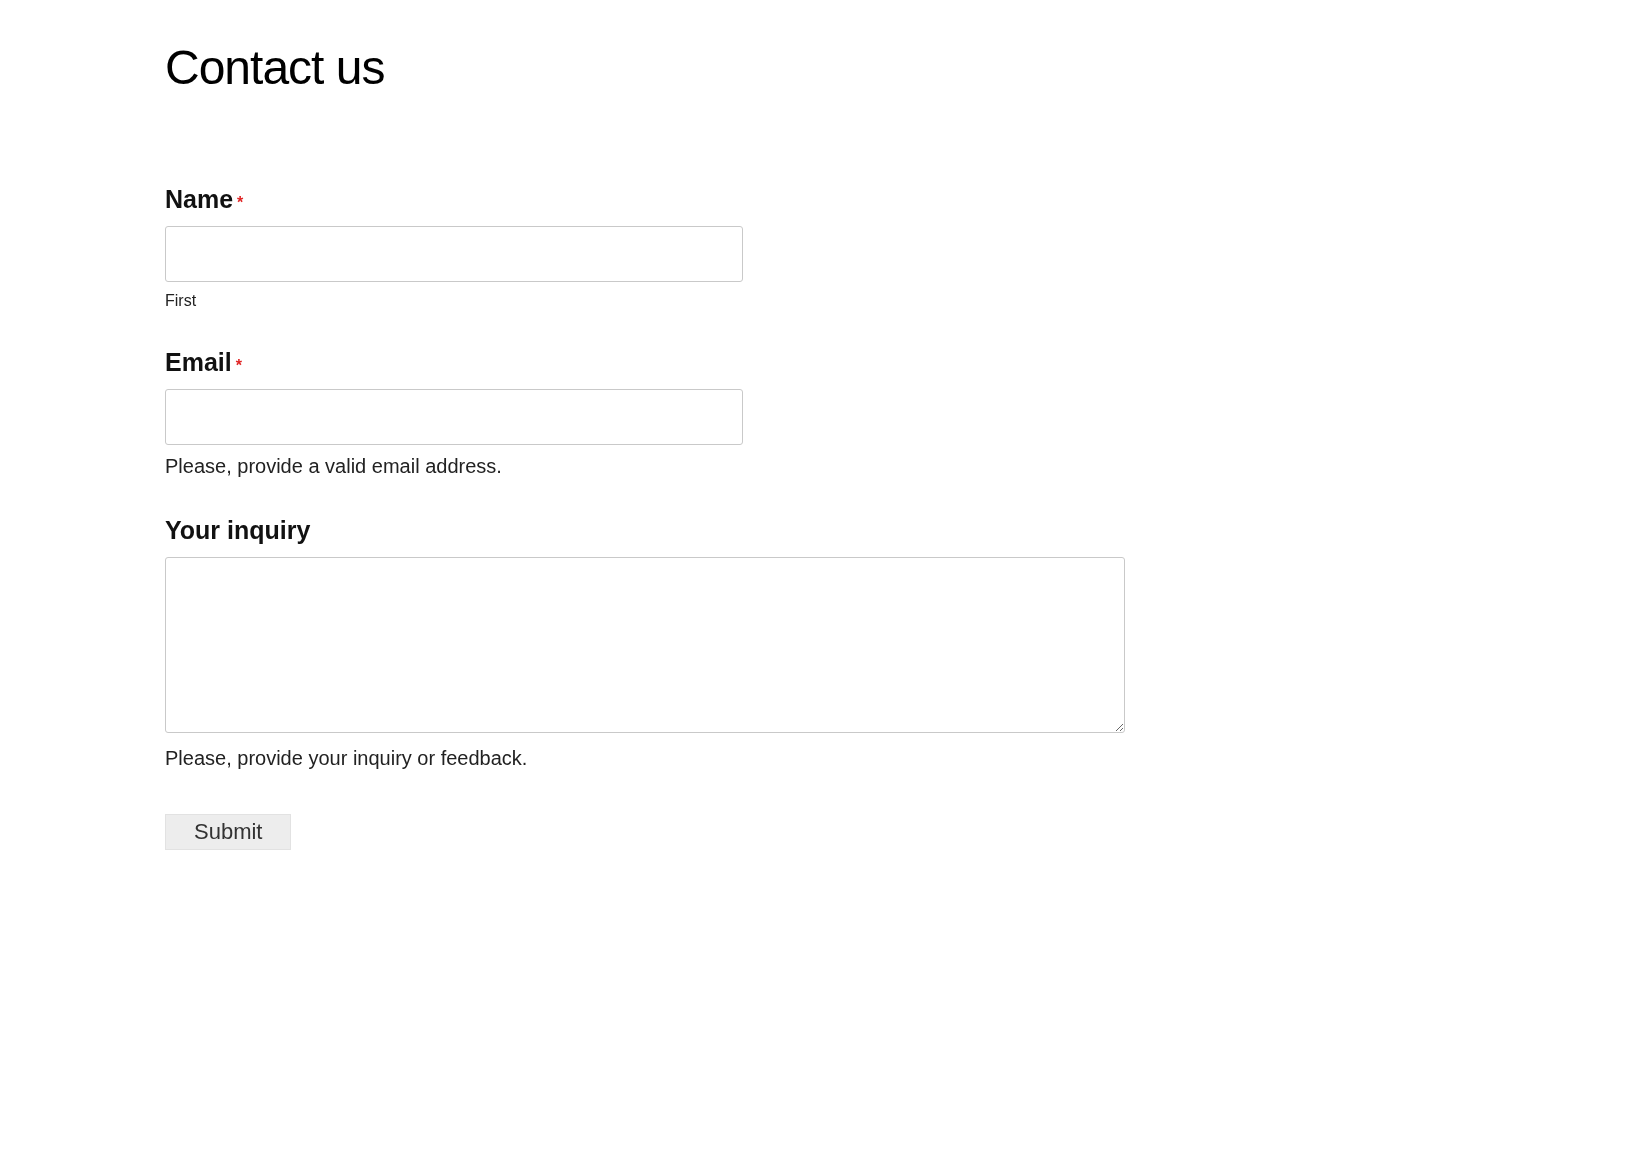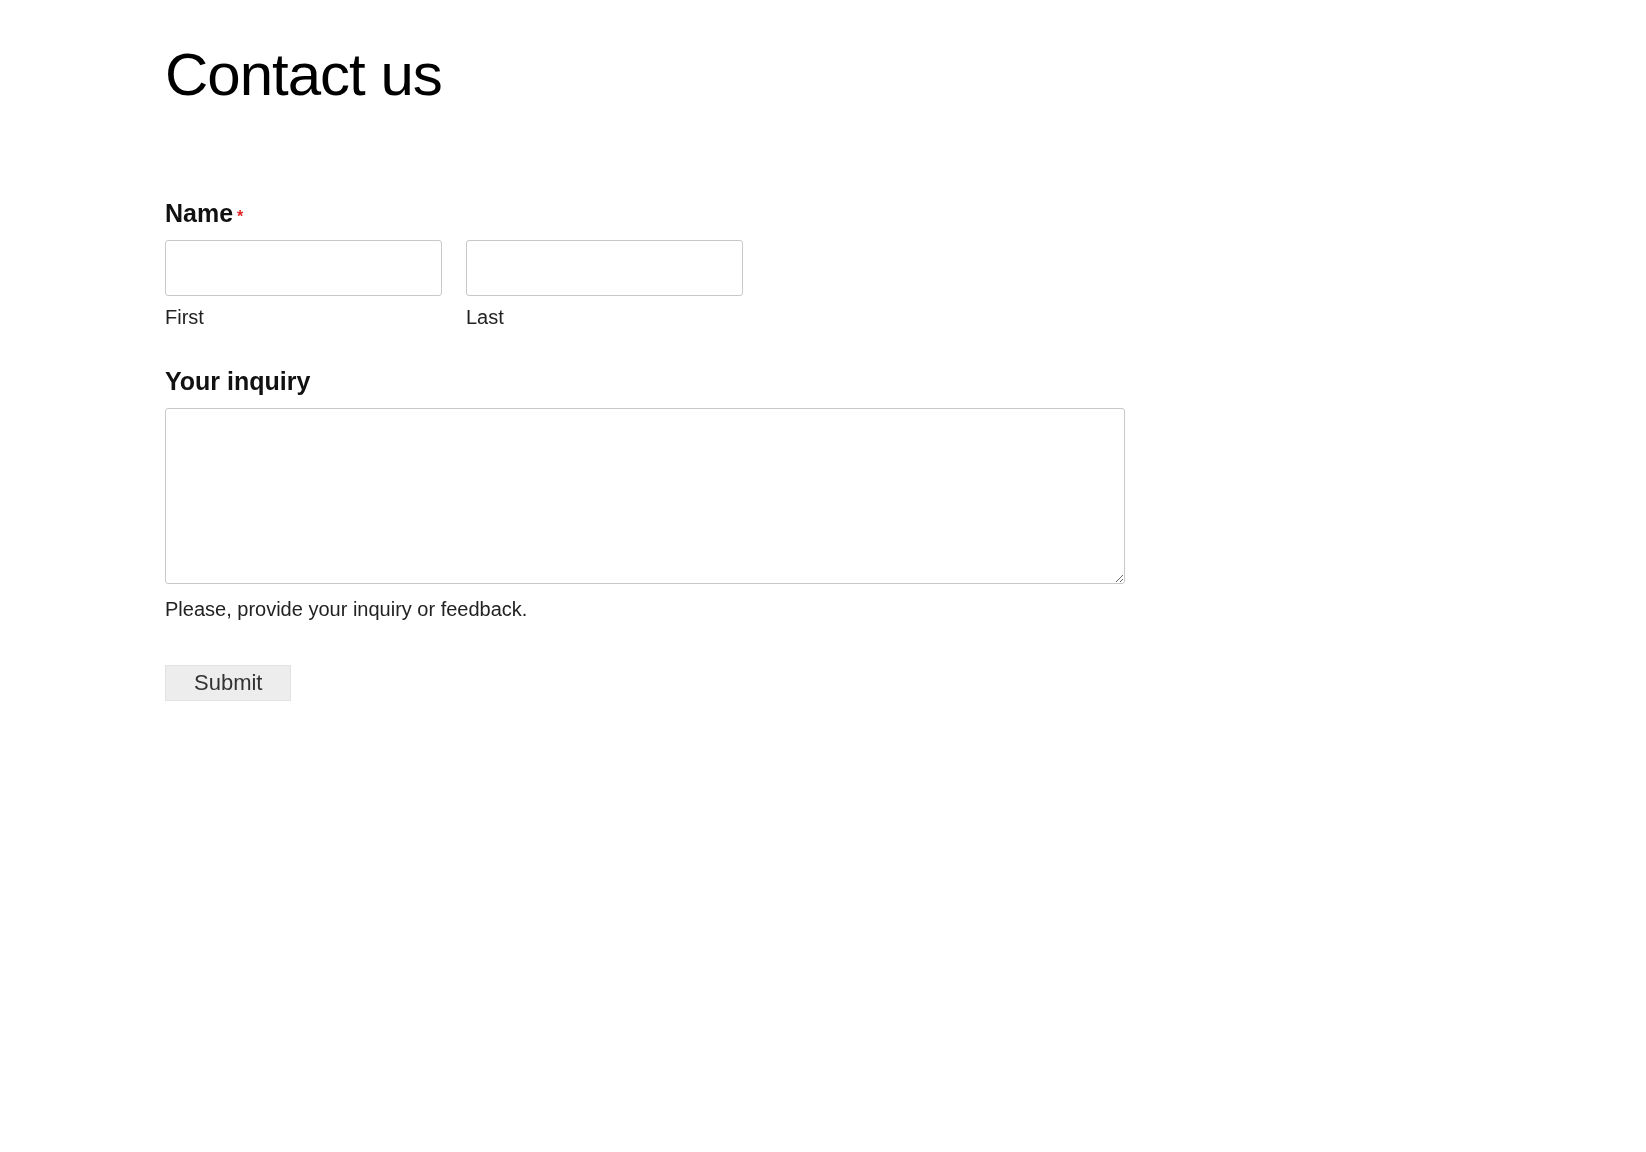--- a/index.html
+++ b/index.html
@@ -9,21 +9,21 @@
     }
     body {
       font-family: -apple-system, BlinkMacSystemFont, "Segoe UI", Helvetica, Arial, sans-serif;
       background: #ffffff;
       color: #1a1a1a;
       width: 1646px;
       height: 1152px;
       padding: 40px 165px;
     }
     h1 {
-      font-size: 60px;
+      font-size: 48px;
       font-weight: 400;
       letter-spacing: -1px;
       color: #000;
       margin-bottom: 90px;
     }
     .form-group {
       margin-bottom: 38px;
     }
     .field-label {
       font-size: 25px;
@@ -54,21 +54,21 @@
       border: 1px solid #c9c9c9;
       border-radius: 3px;
       font-size: 20px;
       padding: 0 12px;
       background: #fff;
     }
     .email-input-wrap {
       width: 578px;
     }
     .sublabel {
-      font-size: 20px;
+      font-size: 16px;
       color: #222;
       margin-top: 10px;
     }
     .helper {
       font-size: 20px;
       color: #222;
       margin-top: 10px;
     }
     textarea {
       width: 960px;
@@ -103,28 +103,33 @@
   
   <div class="form-group">
     <div>
       <span class="field-label">Name</span><span class="required">*</span>
     </div>
     <div class="name-row">
       <div class="name-col">
         <input type="text" value="" style="">
         <div class="sublabel">First</div>
       </div>
-      <div class="name-col">
-        <input type="text" value="" style="">
-        <div class="sublabel">Last</div>
-      </div>
     </div>
   </div>
 
   
+  <div class="form-group">
+    <div>
+      <span class="field-label">Email</span><span class="required">*</span>
+    </div>
+    <div class="email-input-wrap">
+      <input type="email" value="" style="">
+    </div>
+    <div class="helper">Please, provide a valid email address.</div>
+  </div>
 
   
   <div class="form-group">
     <div>
       <span class="field-label">Your inquiry</span>
     </div>
     <textarea style=""></textarea>
     <div class="helper">Please, provide your inquiry or feedback.</div>
   </div>
 

